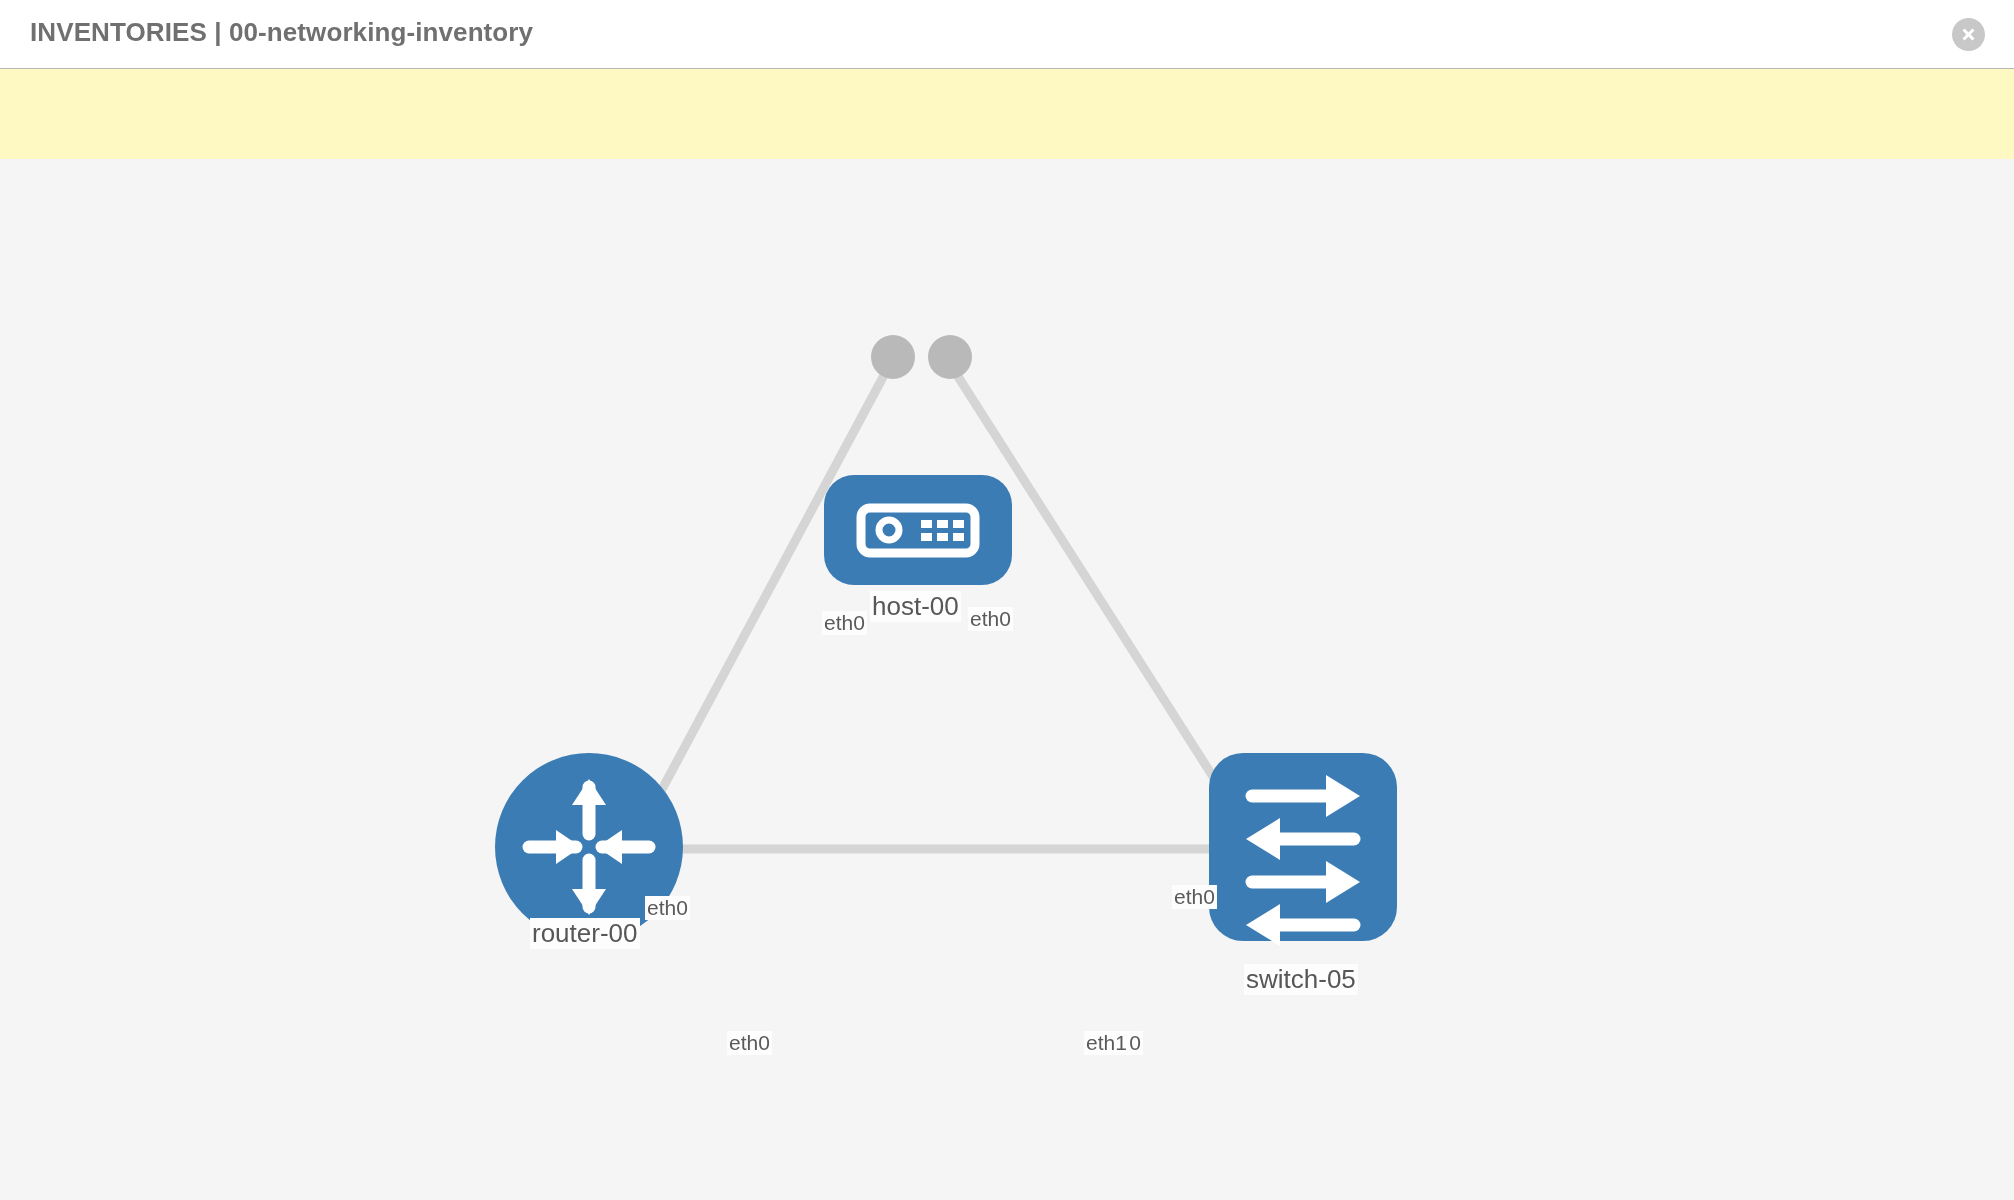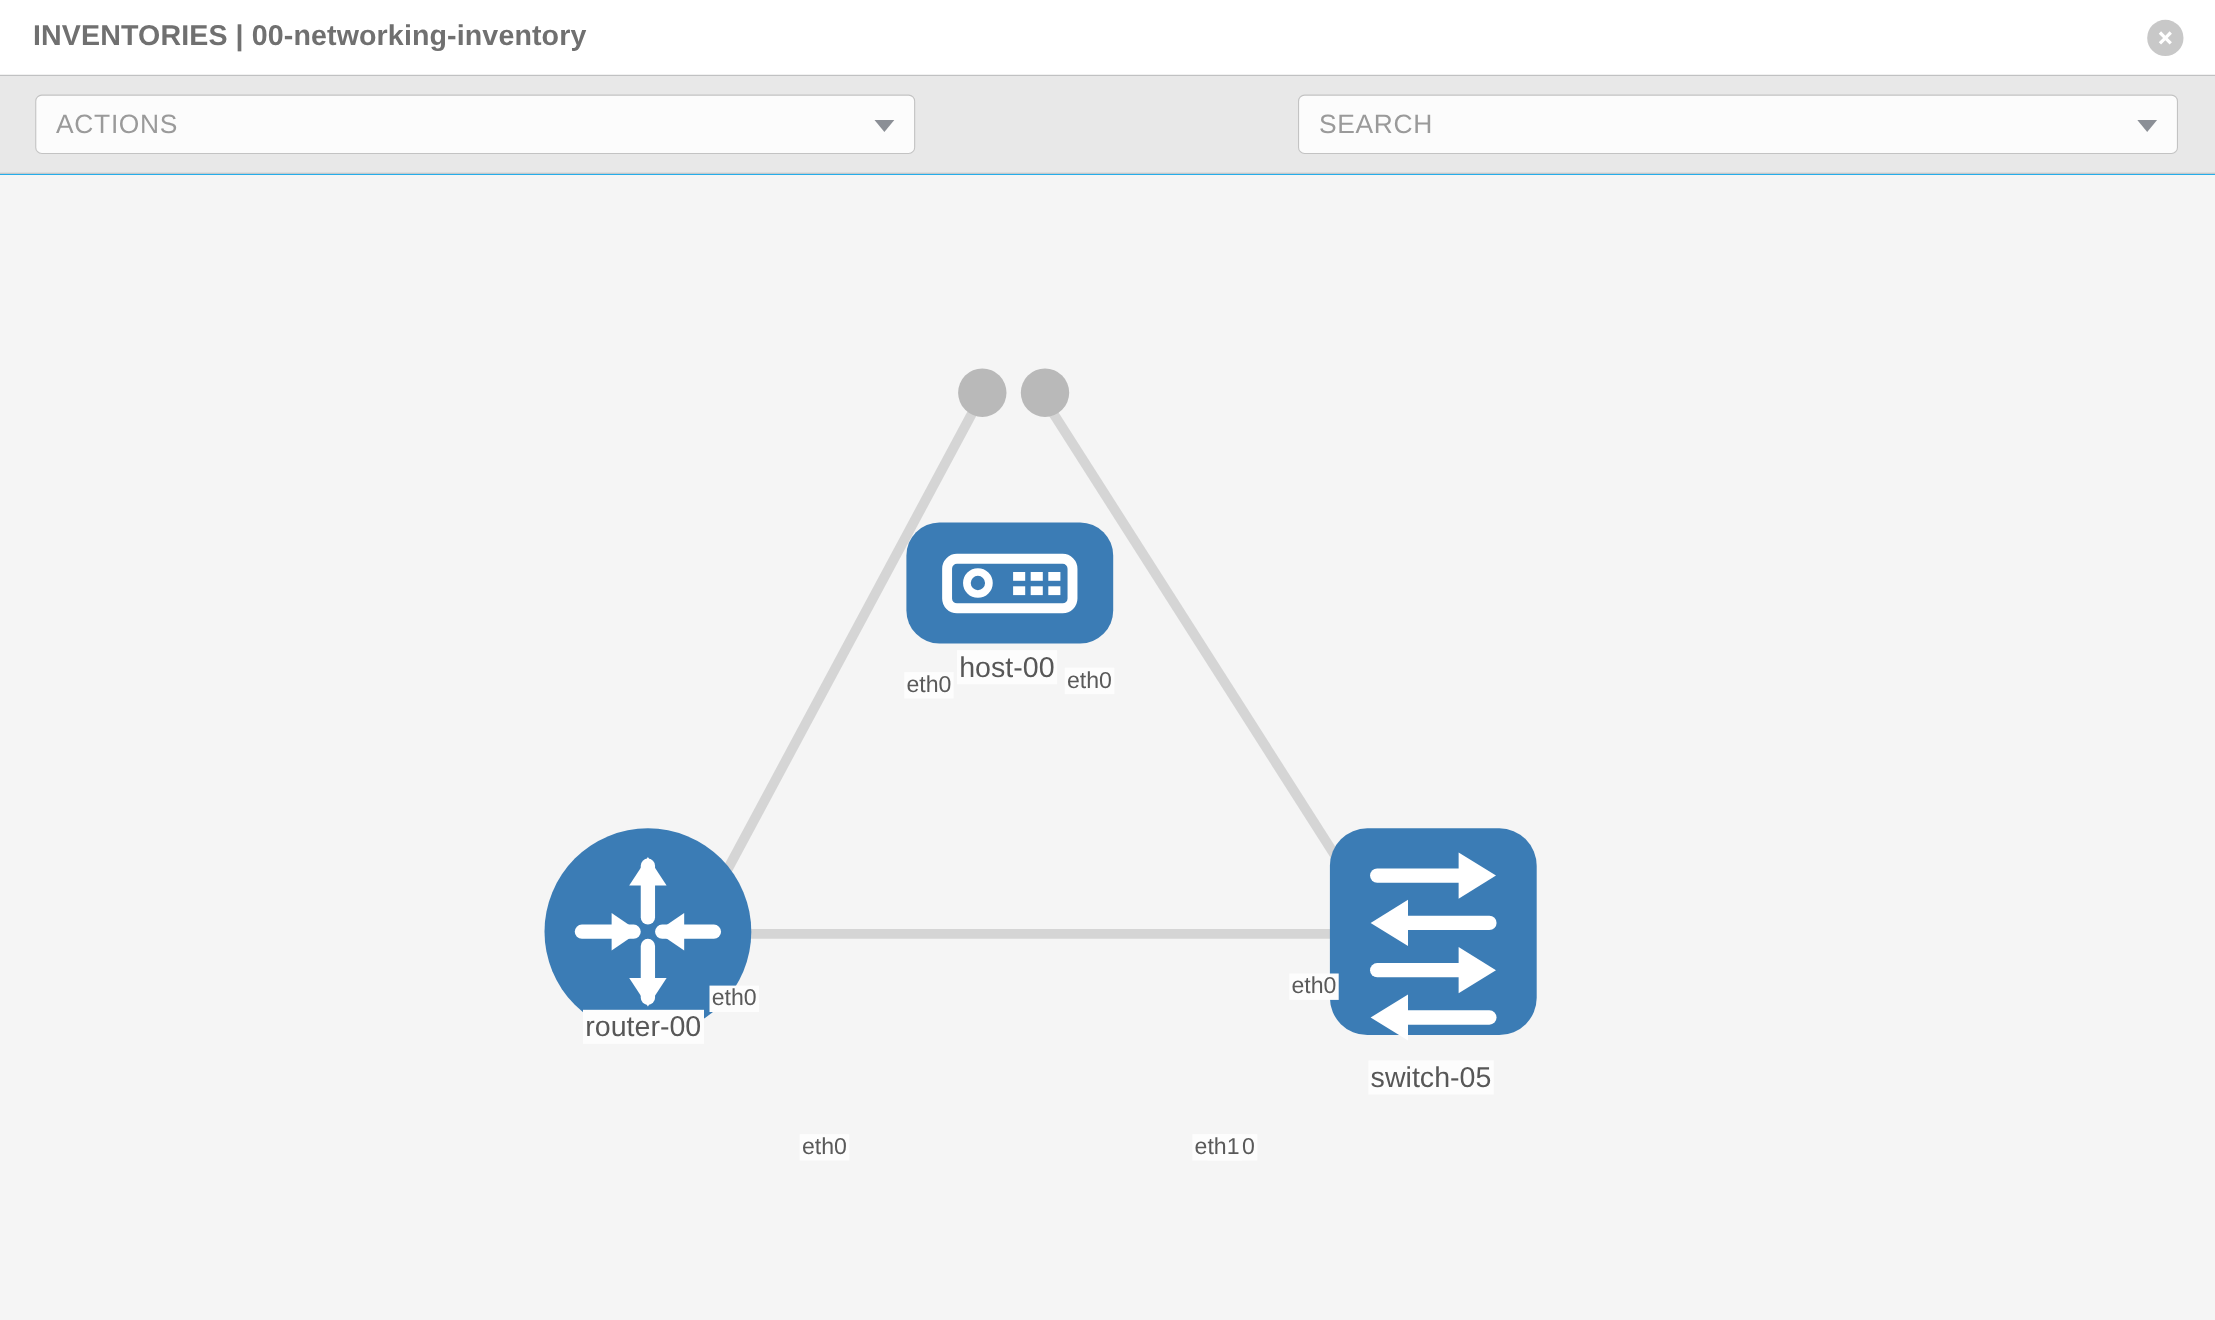--- a/index.html
+++ b/index.html
@@ -10,21 +10,21 @@
     height: 1200px;
     overflow: hidden;
     background: #ffffff;
     font-family: "Liberation Sans", sans-serif;
   }
 
   #app {
     position: relative;
     width: 2014px;
     height: 1044px;
-    background: #0ea5e9;
+    background: #fef9c3;
   }
 
   
   .header {
     position: absolute;
     top: 0; left: 0;
     width: 2014px;
     height: 69px;
     background: #ffffff;
     border-bottom: 1px solid #b7b7b7;
@@ -213,45 +213,20 @@
 
   <div class="header">
     <div class="header-title">INVENTORIES | 00-networking-inventory</div>
     <div class="close-btn">
       <svg width="33" height="33" viewBox="0 0 33 33" aria-hidden="true">
         <path d="M10.5 12.6 L12.6 10.5 L16.5 14.4 L20.4 10.5 L22.5 12.6 L18.6 16.5 L22.5 20.4 L20.4 22.5 L16.5 18.6 L12.6 22.5 L10.5 20.4 L14.4 16.5 Z" fill="#ffffff"></path>
       </svg>
     </div>
   </div>
 
-  <div class="toolbar">
-
-    <div class="select-box actions-select">
-      <span class="select-label">ACTIONS</span>
-      <span class="caret"></span>
-    </div>
-
-    <span class="tool-icon wrench-icon">
-      <svg width="38" height="38" viewBox="0 0 24 24" aria-hidden="true">
-        <path fill="#737b83" d="M20.3 5.1a5.6 5.6 0 0 0-6.1-1.2 5.6 5.6 0 0 0-3.1 6.5L3.3 18.2a1.7 1.7 0 0 0 0 2.4l0.9 0.9a1.7 1.7 0 0 0 2.4 0l7.8-7.8a5.6 5.6 0 0 0 6.5-3.1 5.6 5.6 0 0 0-1.2-6.1l-2.9 2.9-2.1-0.5-0.5-2.1z"></path>
-        <circle cx="5.4" cy="19.1" r="1.1" fill="#ffffff"></circle>
-      </svg>
-    </span>
-
-    <span class="tool-icon key-icon">
-      <svg width="38" height="38" viewBox="0 0 24 24" aria-hidden="true">
-        <path fill="#737b83" d="M8.6 2.6a5.4 5.4 0 1 0 3.4 9.6l1.3 1.3 1.5-1.1 1.3 1.3 1.4-1.1 1.3 1.3 1.8-1.5-6.5-6.5A5.4 5.4 0 0 0 8.6 2.6zm-0.8 2.6a2.5 2.5 0 1 1 0 5 2.5 2.5 0 0 1 0-5z"></path>
-      </svg>
-    </span>
-
-    <div class="select-box search-select">
-      <span class="select-label">SEARCH</span>
-      <span class="caret"></span>
-    </div>
-  </div>
 
   <div class="canvas">
 
     <svg id="topology" width="2014" height="1041">
 
       <g>
         <line x1="890" y1="205" x2="630" y2="690" stroke="#d5d5d5" stroke-width="9"></line>
         <line x1="950" y1="205" x2="1240" y2="660" stroke="#d5d5d5" stroke-width="9"></line>
         <line x1="640" y1="690" x2="1240" y2="690" stroke="#d5d5d5" stroke-width="9"></line>
       </g>

